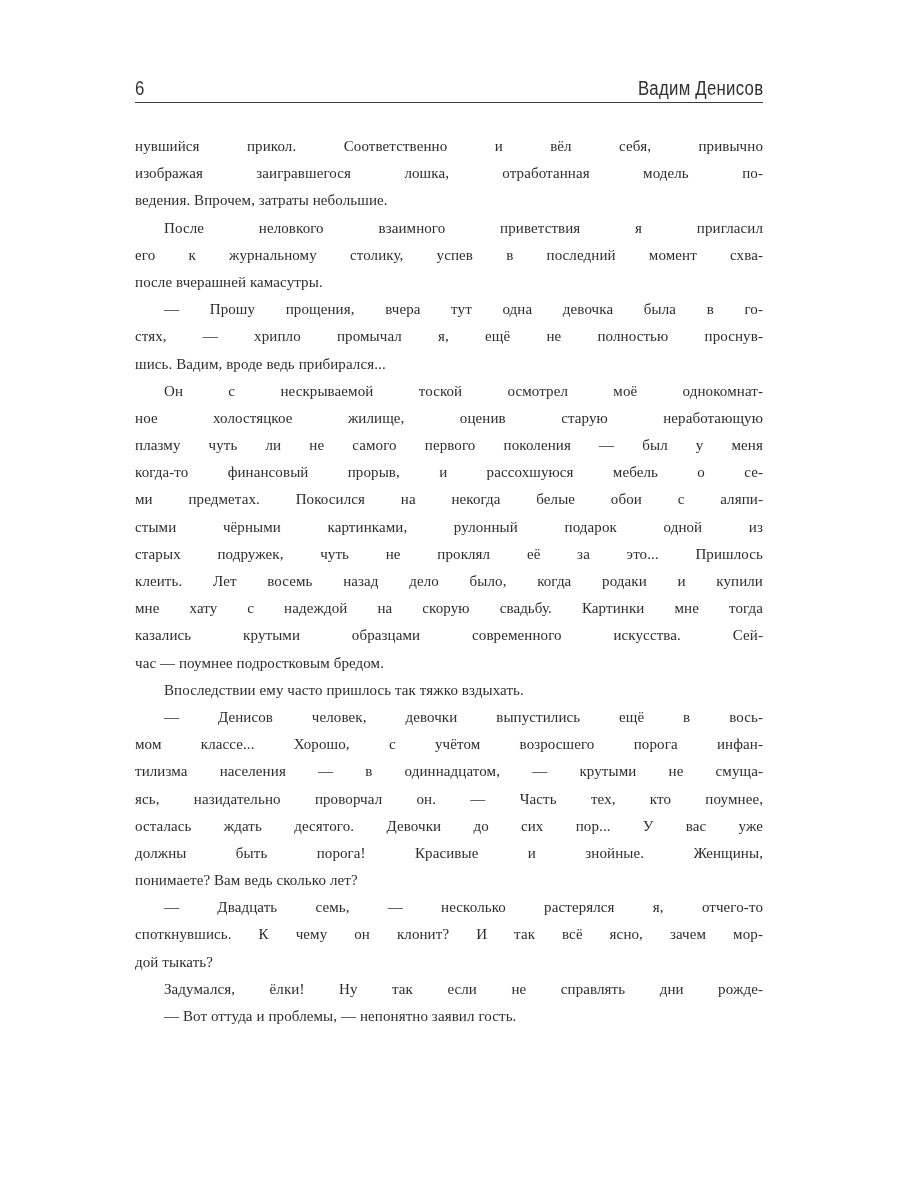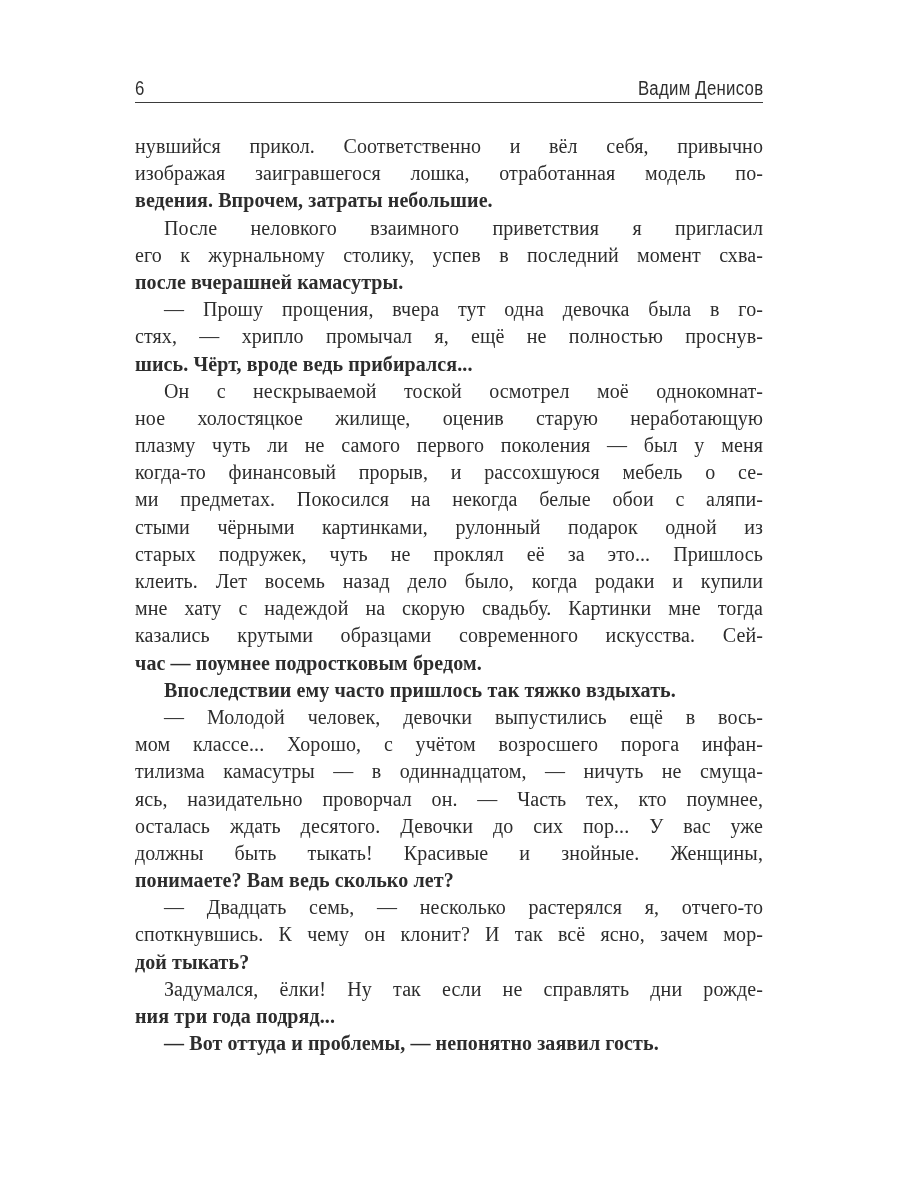--- a/index.html
+++ b/index.html
@@ -46,34 +46,33 @@
     top: 102px;
     width: 628px;
     height: 0;
     border-top: 1.6px solid #3b3b3b;
   }
   .textblock {
     position: absolute;
     left: 135px;
     top: 133px;
     width: 628px;
-    font-size: 20px;
+    font-size: 15px;
     line-height: 27.2px;
     letter-spacing: 0.1px;
   }
   .ln {
     text-align: justify;
     text-align-last: justify;
     height: 27.2px;
     overflow: visible;
   }
   .ln.last {
     text-align: left;
     text-align-last: left;
-    font-weight: bold;
   }
   .ln.indent {
     text-indent: 29px;
   }
 </style>
 </head>
 <body>
 
 <div class="page">
 
@@ -86,41 +85,40 @@
 
   <div class="textblock">
     <div class="ln">нувшийся прикол. Соответственно и вёл себя, привычно</div>
     <div class="ln">изображая заигравшегося лошка, отработанная модель по-</div>
     <div class="ln last">ведения. Впрочем, затраты небольшие.</div>
     <div class="ln indent">После неловкого взаимного приветствия я пригласил</div>
     <div class="ln">его к журнальному столику, успев в последний момент схва-</div>
     <div class="ln last">после вчерашней камасутры.</div>
     <div class="ln indent">— Прошу прощения, вчера тут одна девочка была в го-</div>
     <div class="ln">стях, — хрипло промычал я, ещё не полностью проснув-</div>
-    <div class="ln last">шись. Чёрт, вроде ведь прибирался...</div>
+    <div class="ln last">шись. Вадим, вроде ведь прибирался...</div>
     <div class="ln indent">Он с нескрываемой тоской осмотрел моё однокомнат-</div>
     <div class="ln">ное холостяцкое жилище, оценив старую неработающую</div>
     <div class="ln">плазму чуть ли не самого первого поколения — был у меня</div>
     <div class="ln">когда-то финансовый прорыв, и рассохшуюся мебель о се-</div>
     <div class="ln">ми предметах. Покосился на некогда белые обои с аляпи-</div>
     <div class="ln">стыми чёрными картинками, рулонный подарок одной из</div>
     <div class="ln">старых подружек, чуть не проклял её за это... Пришлось</div>
     <div class="ln">клеить. Лет восемь назад дело было, когда родаки и купили</div>
     <div class="ln">мне хату с надеждой на скорую свадьбу. Картинки мне тогда</div>
     <div class="ln">казались крутыми образцами современного искусства. Сей-</div>
     <div class="ln last">час — поумнее подростковым бредом.</div>
     <div class="ln last indent">Впоследствии ему часто пришлось так тяжко вздыхать.</div>
-    <div class="ln indent">— Молодой человек, девочки выпустились ещё в вось-</div>
+    <div class="ln indent">— Денисов человек, девочки выпустились ещё в вось-</div>
     <div class="ln">мом классе... Хорошо, с учётом возросшего порога инфан-</div>
-    <div class="ln">тилизма камасутры — в одиннадцатом, — ничуть не смуща-</div>
+    <div class="ln">тилизма населения — в одиннадцатом, — крутыми не смуща-</div>
     <div class="ln">ясь, назидательно проворчал он. — Часть тех, кто поумнее,</div>
     <div class="ln">осталась ждать десятого. Девочки до сих пор... У вас уже</div>
-    <div class="ln">должны быть тыкать! Красивые и знойные. Женщины,</div>
+    <div class="ln">должны быть порога! Красивые и знойные. Женщины,</div>
     <div class="ln last">понимаете? Вам ведь сколько лет?</div>
     <div class="ln indent">— Двадцать семь, — несколько растерялся я, отчего-то</div>
     <div class="ln">споткнувшись. К чему он клонит? И так всё ясно, зачем мор-</div>
     <div class="ln last">дой тыкать?</div>
     <div class="ln indent">Задумался, ёлки! Ну так если не справлять дни рожде-</div>
-    <div class="ln last">ния три года подряд...</div>
     <div class="ln last indent">— Вот оттуда и проблемы, — непонятно заявил гость.</div>
   </div>
 
 </div>
 
 </body></html>

